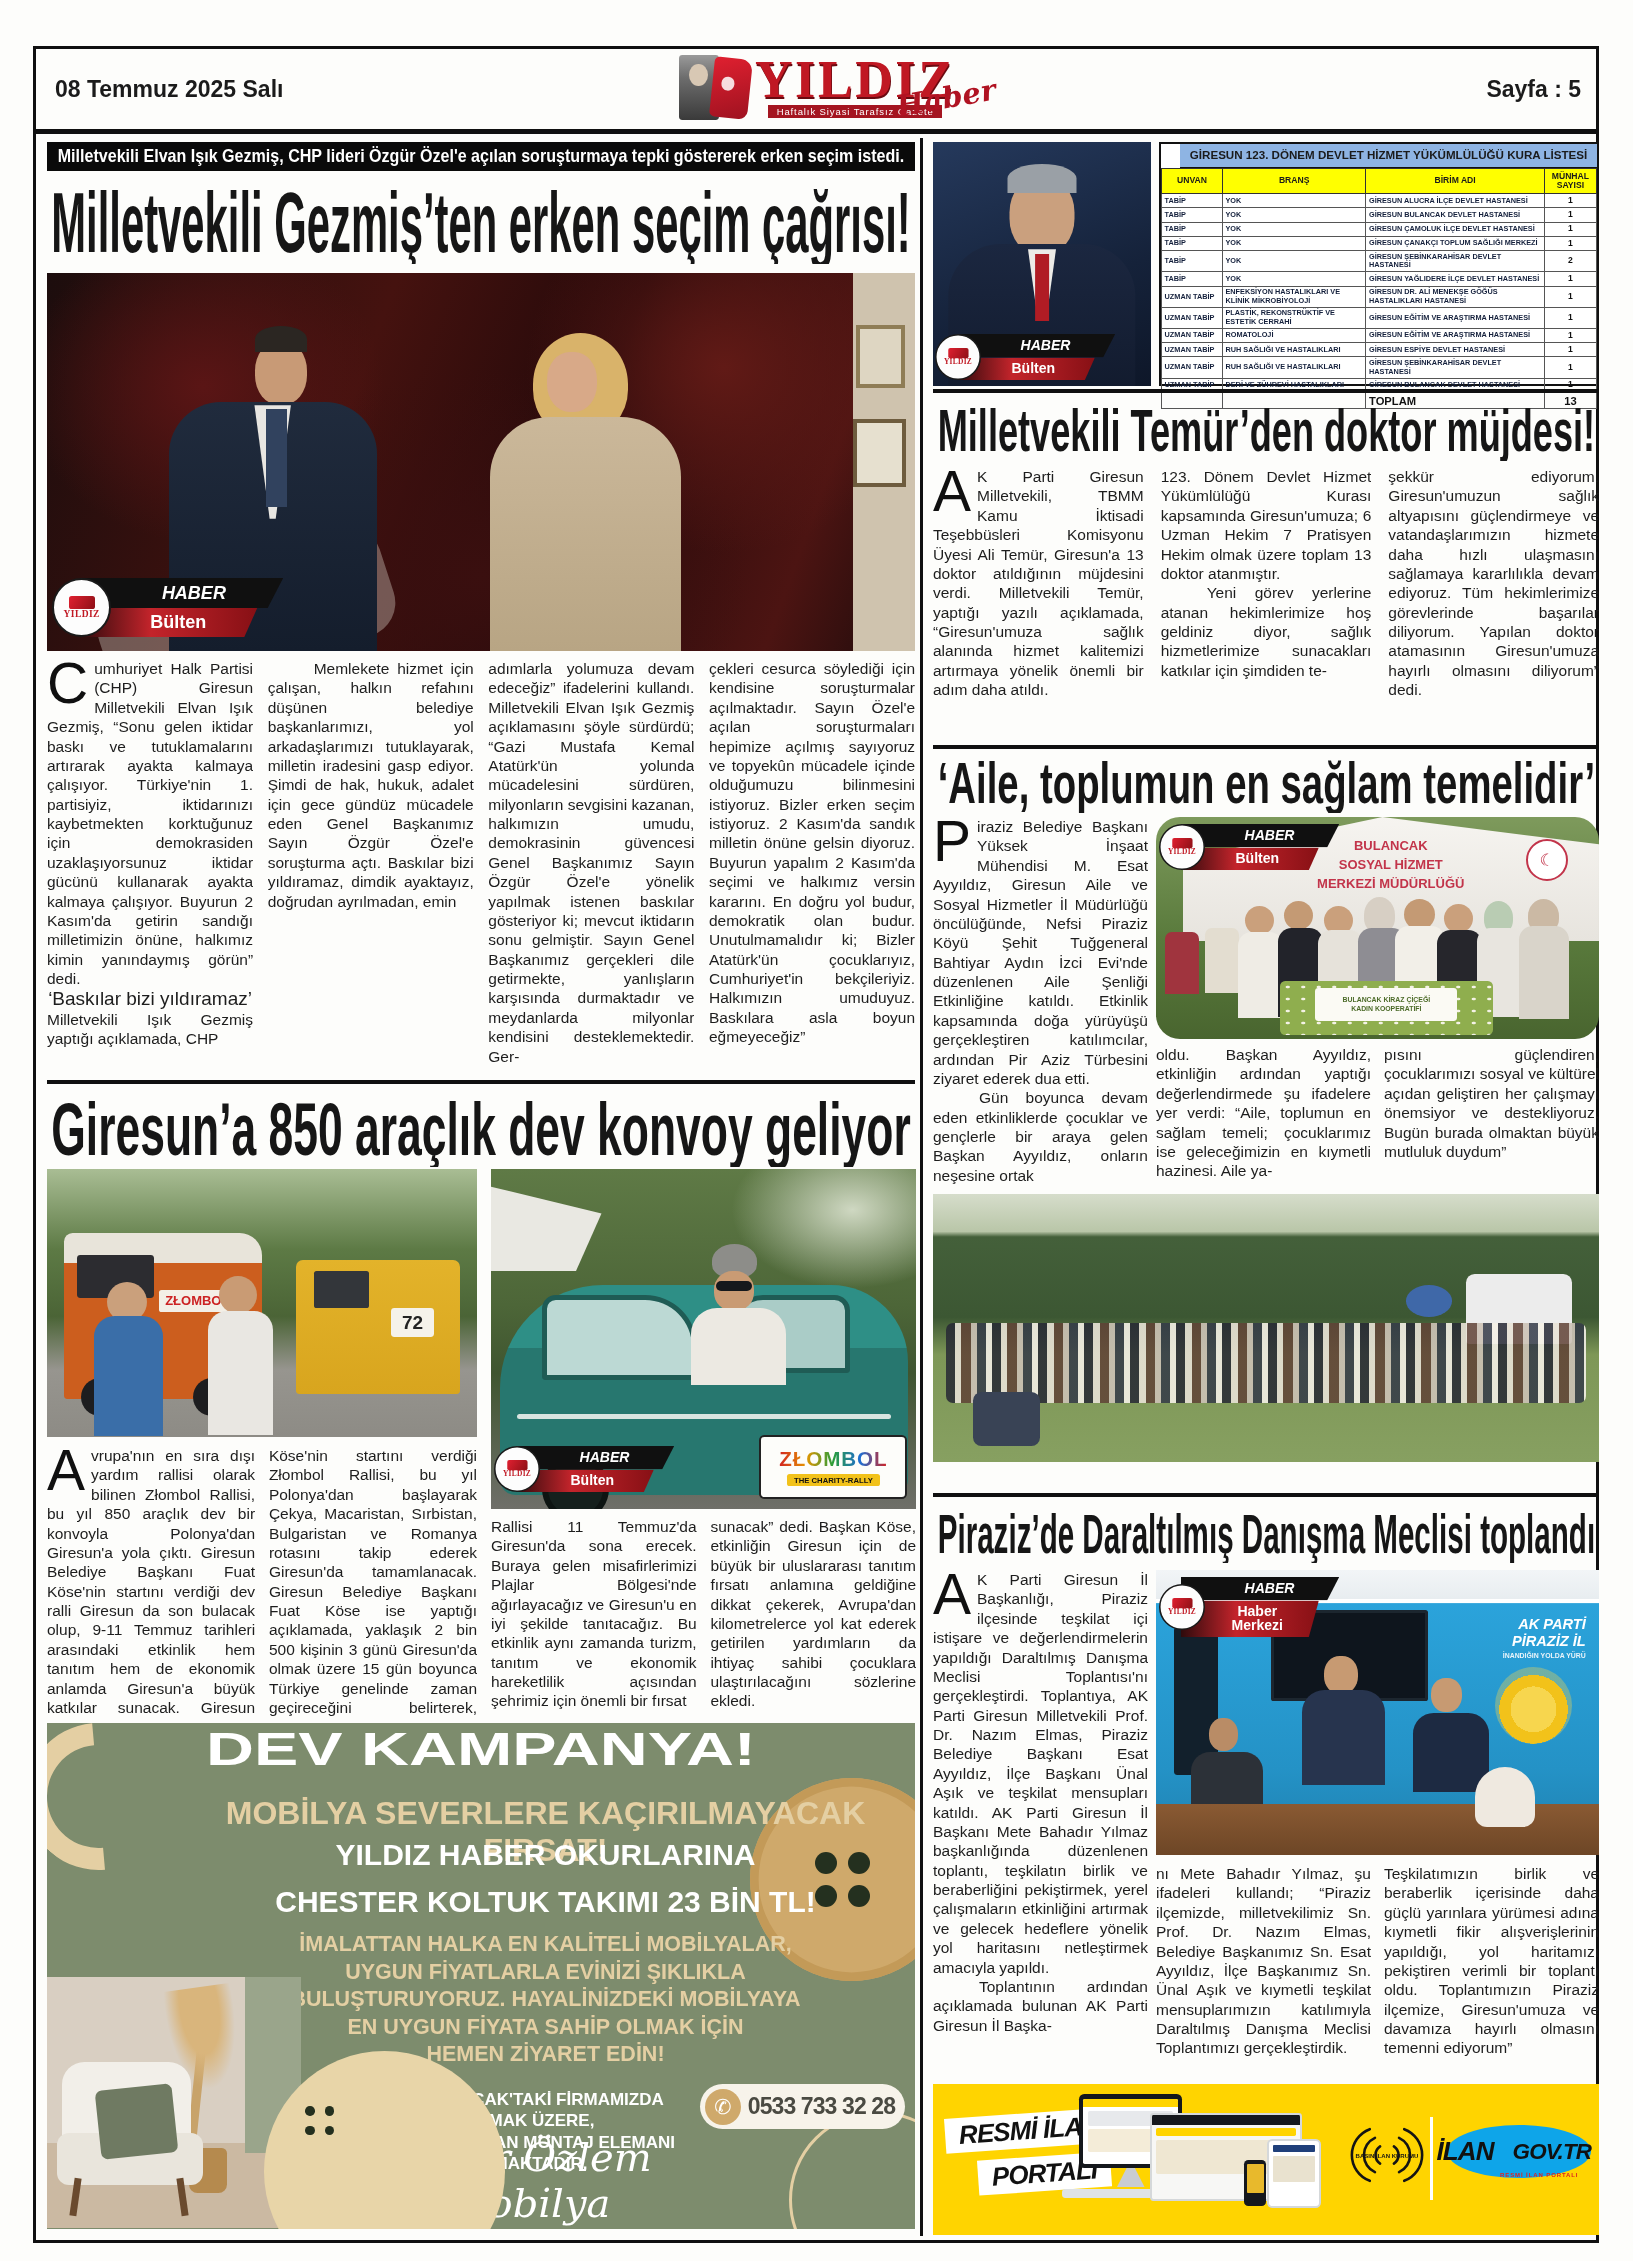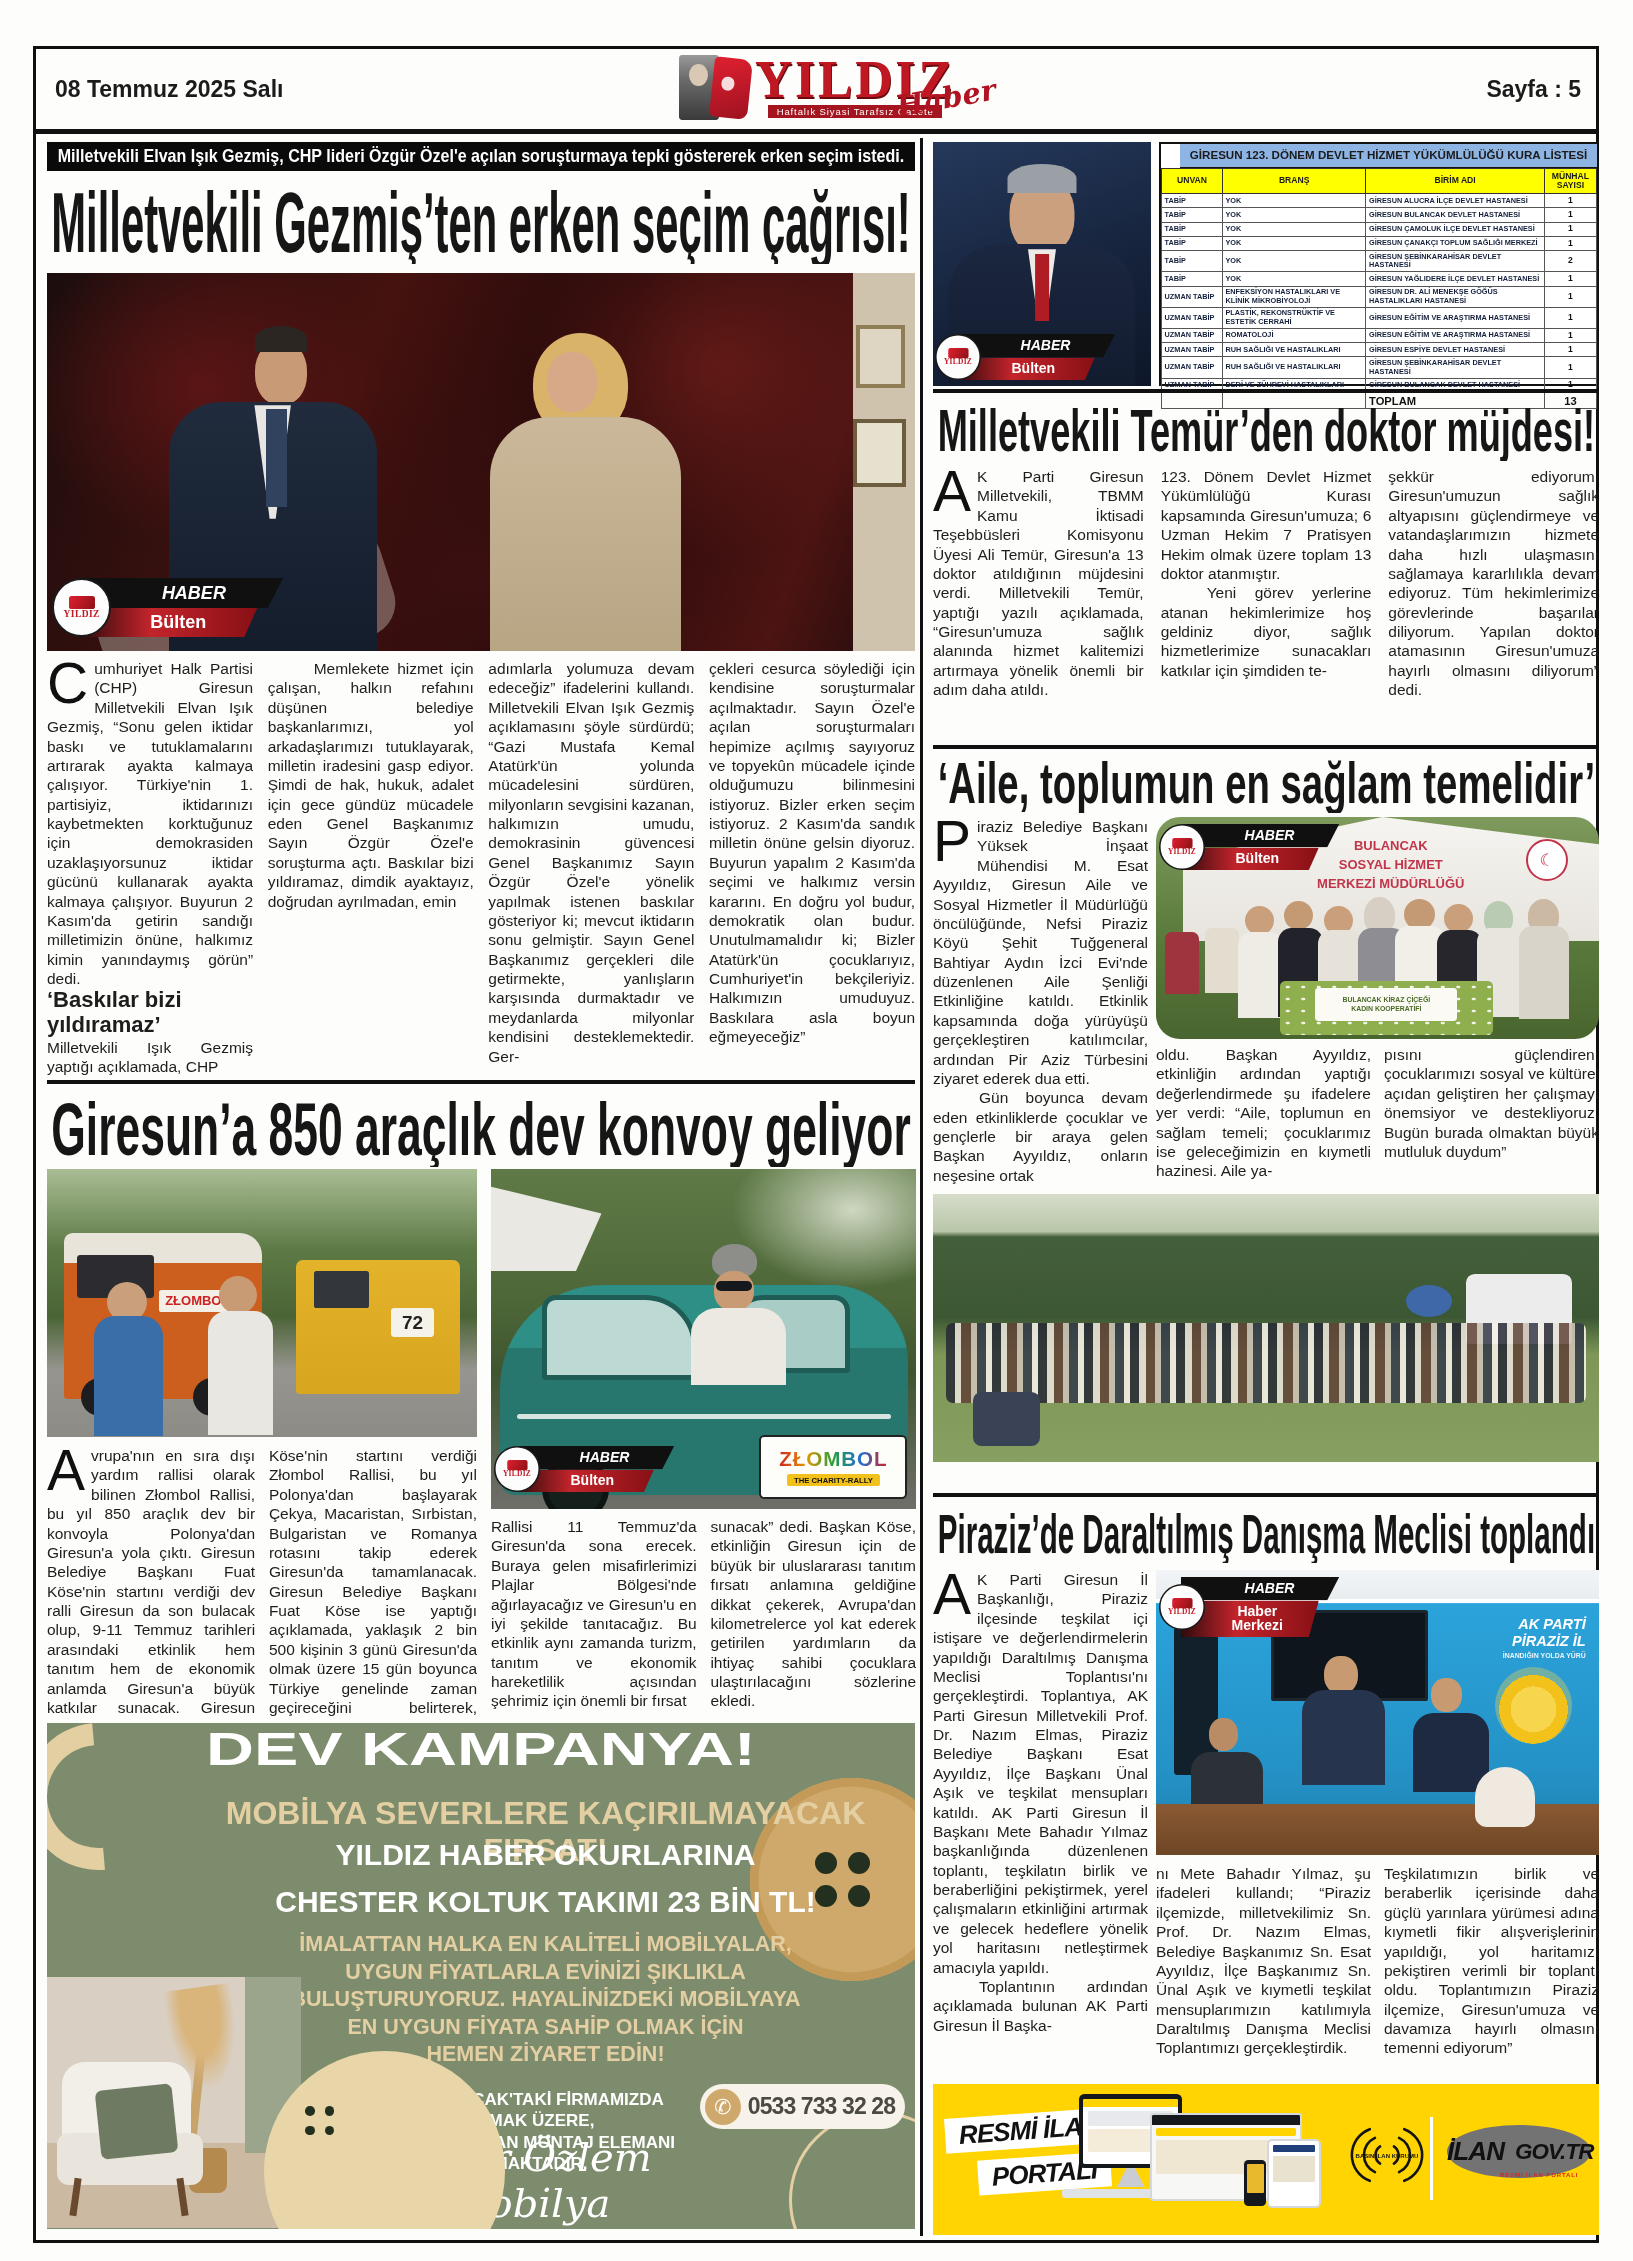--- a/index.html
+++ b/index.html
@@ -22,21 +22,21 @@
   .logo-title{font:700 52px/0.9 "Liberation Serif",serif;color:#c01823;letter-spacing:2.6px;text-shadow:0.9px 1.7px 0 #6b0a10;}
   .logo-script{position:absolute;right:-41px;bottom:12px;font:italic 700 29px "DejaVu Serif",serif;color:#b01322;transform:rotate(-10deg);}
   .logo-tagline{font:400 9.5px "Liberation Sans",sans-serif;color:#fff;background:#a41520;padding:0.9px 8.6px;letter-spacing:0.9px;align-self:center;margin-top:1.7px;}
   
   .kicker{position:absolute;left:47px;top:142px;width:868px;height:29px;background:#0a0a0a;}
   
   .bodycol{font:15.5px/1.25 "Liberation Sans",sans-serif;text-align:justify;color:#1d1d1d;}
   .bodycol p{margin:0;}
   .drop::first-letter{float:left;font-size:57px;line-height:43px;padding:3.4px 6px 0 0;color:#101010;}
   .indent{text-indent:46px;}
-  .subhead{font-weight:700;text-align:left;font-size:22px;line-height:1.12;margin:2.6px 0;text-indent:0;}
+  .subhead{font-weight:400;text-align:center;font-size:19px;line-height:1.12;margin:2.6px 0;text-indent:0;}
   .cols{position:absolute;display:flex;overflow:hidden;}
   .cols > div{flex:1;overflow:hidden;}
   
   .photo{position:absolute;overflow:hidden;}
   
   .badge{position:absolute;display:flex;align-items:center;z-index:5;}
   .badge-circle{width:55px;height:55px;border-radius:50%;background:#fdfdfd;border:2.6px solid #1a1a1a;display:flex;flex-direction:column;align-items:center;justify-content:center;z-index:2;flex:none;}
   .badge-flagbit{width:26px;height:13px;background:linear-gradient(120deg,#e02030,#8e1016);border-radius:2.6px;}
   .badge-logotext{font:700 9.5px "Liberation Serif",serif;color:#c01823;letter-spacing:0.4px;}
   .badge-bars{display:flex;flex-direction:column;margin-left:-31px;}
@@ -63,21 +63,21 @@
   .adg-pill .ph{width:36px;height:36px;border-radius:50%;background:#cfa96b;color:#fff;display:flex;align-items:center;justify-content:center;font-size:20.6px;flex:none;}
   .adg-pill .no{font:700 23px "Liberation Sans",sans-serif;color:#4a4a42;letter-spacing:-0.9px;}
   .adg-sign{position:absolute;left:284px;top:411px;width:396px;text-align:center;font:italic 40px "DejaVu Serif",serif;color:#fff;}
   .deco-circle{position:absolute;border-radius:50%;}
   .dotgrid{position:absolute;display:grid;grid-template-columns:repeat(2,1fr);gap:10.3px;}
   .dotgrid i{width:22.4px;height:22.4px;border-radius:50%;background:#24301f;display:block;}
   .dotgrid.small i{width:9.5px;height:9.5px;}
   
   .ad-yellow{position:absolute;left:933px;top:2084px;width:666px;height:151px;background:#FFD400;overflow:hidden;}
   .ri-badge{position:absolute;background:#fff;transform:rotate(-4deg);font:italic 700 26px/1 "Liberation Sans",sans-serif;color:#111;padding:4.3px 13.8px;letter-spacing:-0.9px;}
-  .brand-blob{position:absolute;left:514px;top:41px;width:144px;height:53px;background:#737373;border-radius:50%;display:flex;align-items:center;justify-content:space-between;gap:11px;}
+  .brand-blob{position:absolute;left:514px;top:41px;width:144px;height:53px;background:#0ea5e9;border-radius:50%;display:flex;align-items:center;justify-content:flex-end;gap:19px;}
   .brand-ilan{font:italic 800 26px "Liberation Sans",sans-serif;color:#111;letter-spacing:-0.9px;}
   .brand-gov{font:italic 800 22.4px "Liberation Sans",sans-serif;color:#111;letter-spacing:-0.9px;}
   .brand-sub{position:absolute;left:567px;top:88px;font:700 6px "Liberation Sans",sans-serif;color:#d22;letter-spacing:0.9px;}
   .vline-w{position:absolute;left:497px;top:33px;width:2.6px;height:83px;background:#fff;}
   
   .shape{position:absolute;}
 </style>
 </head>
 <body>
 

